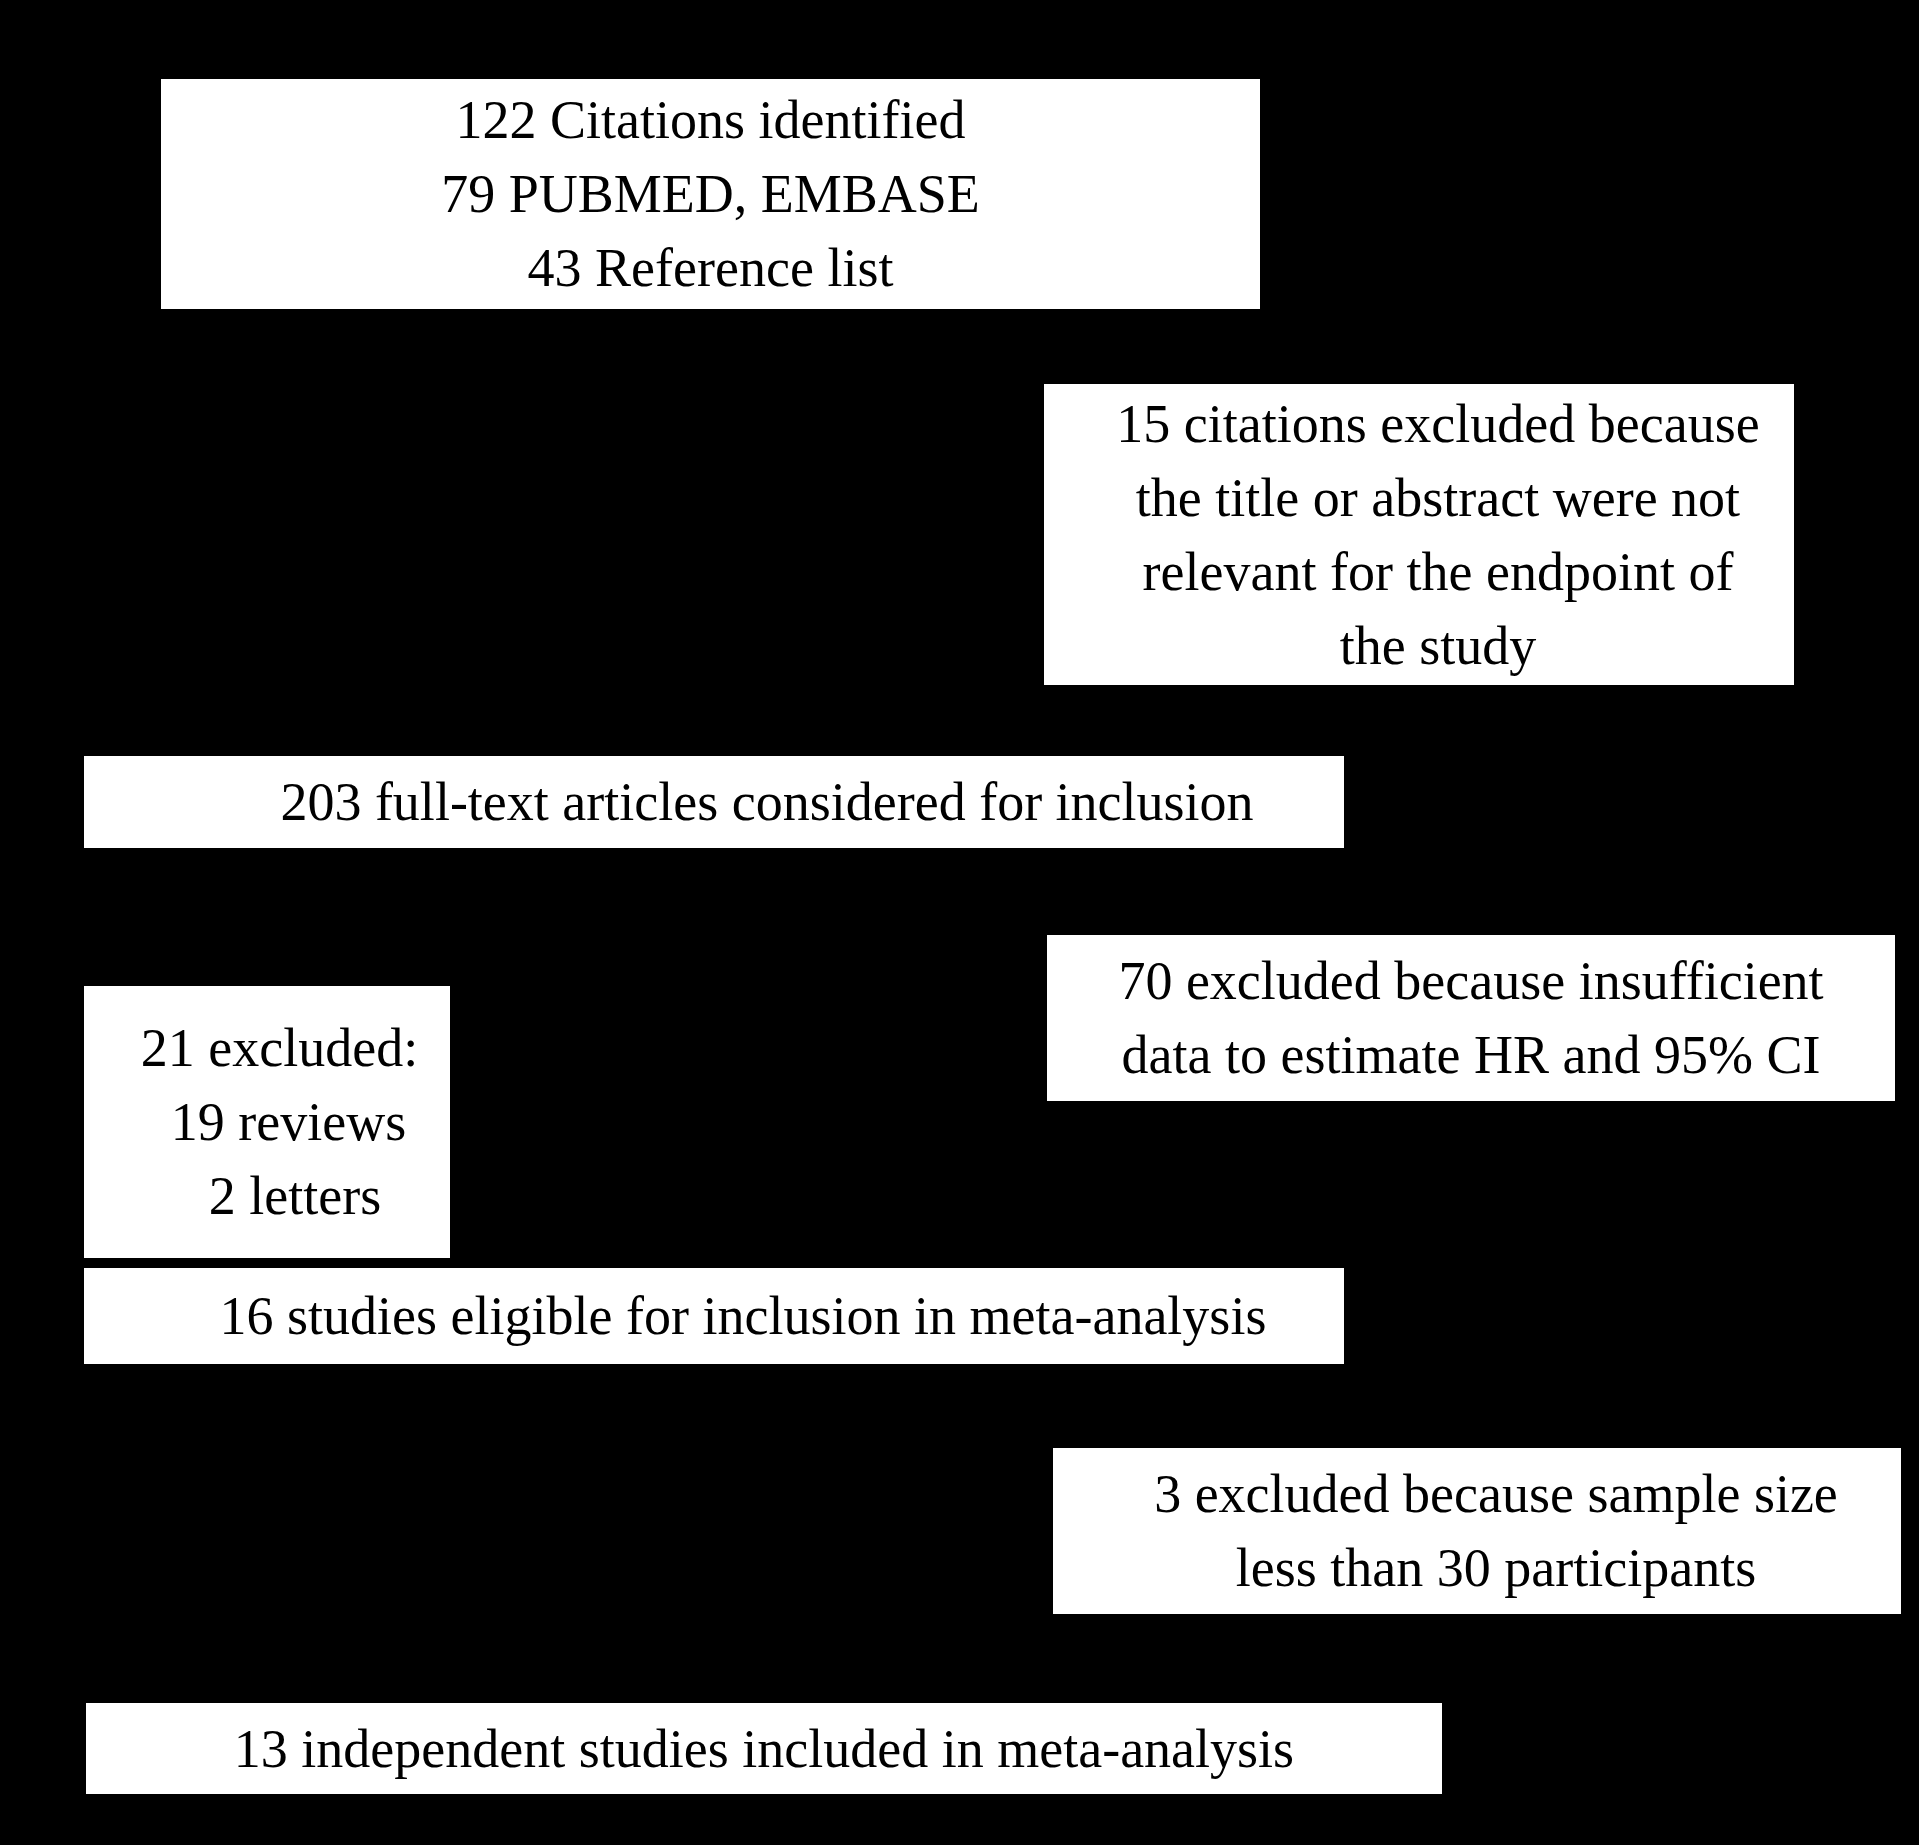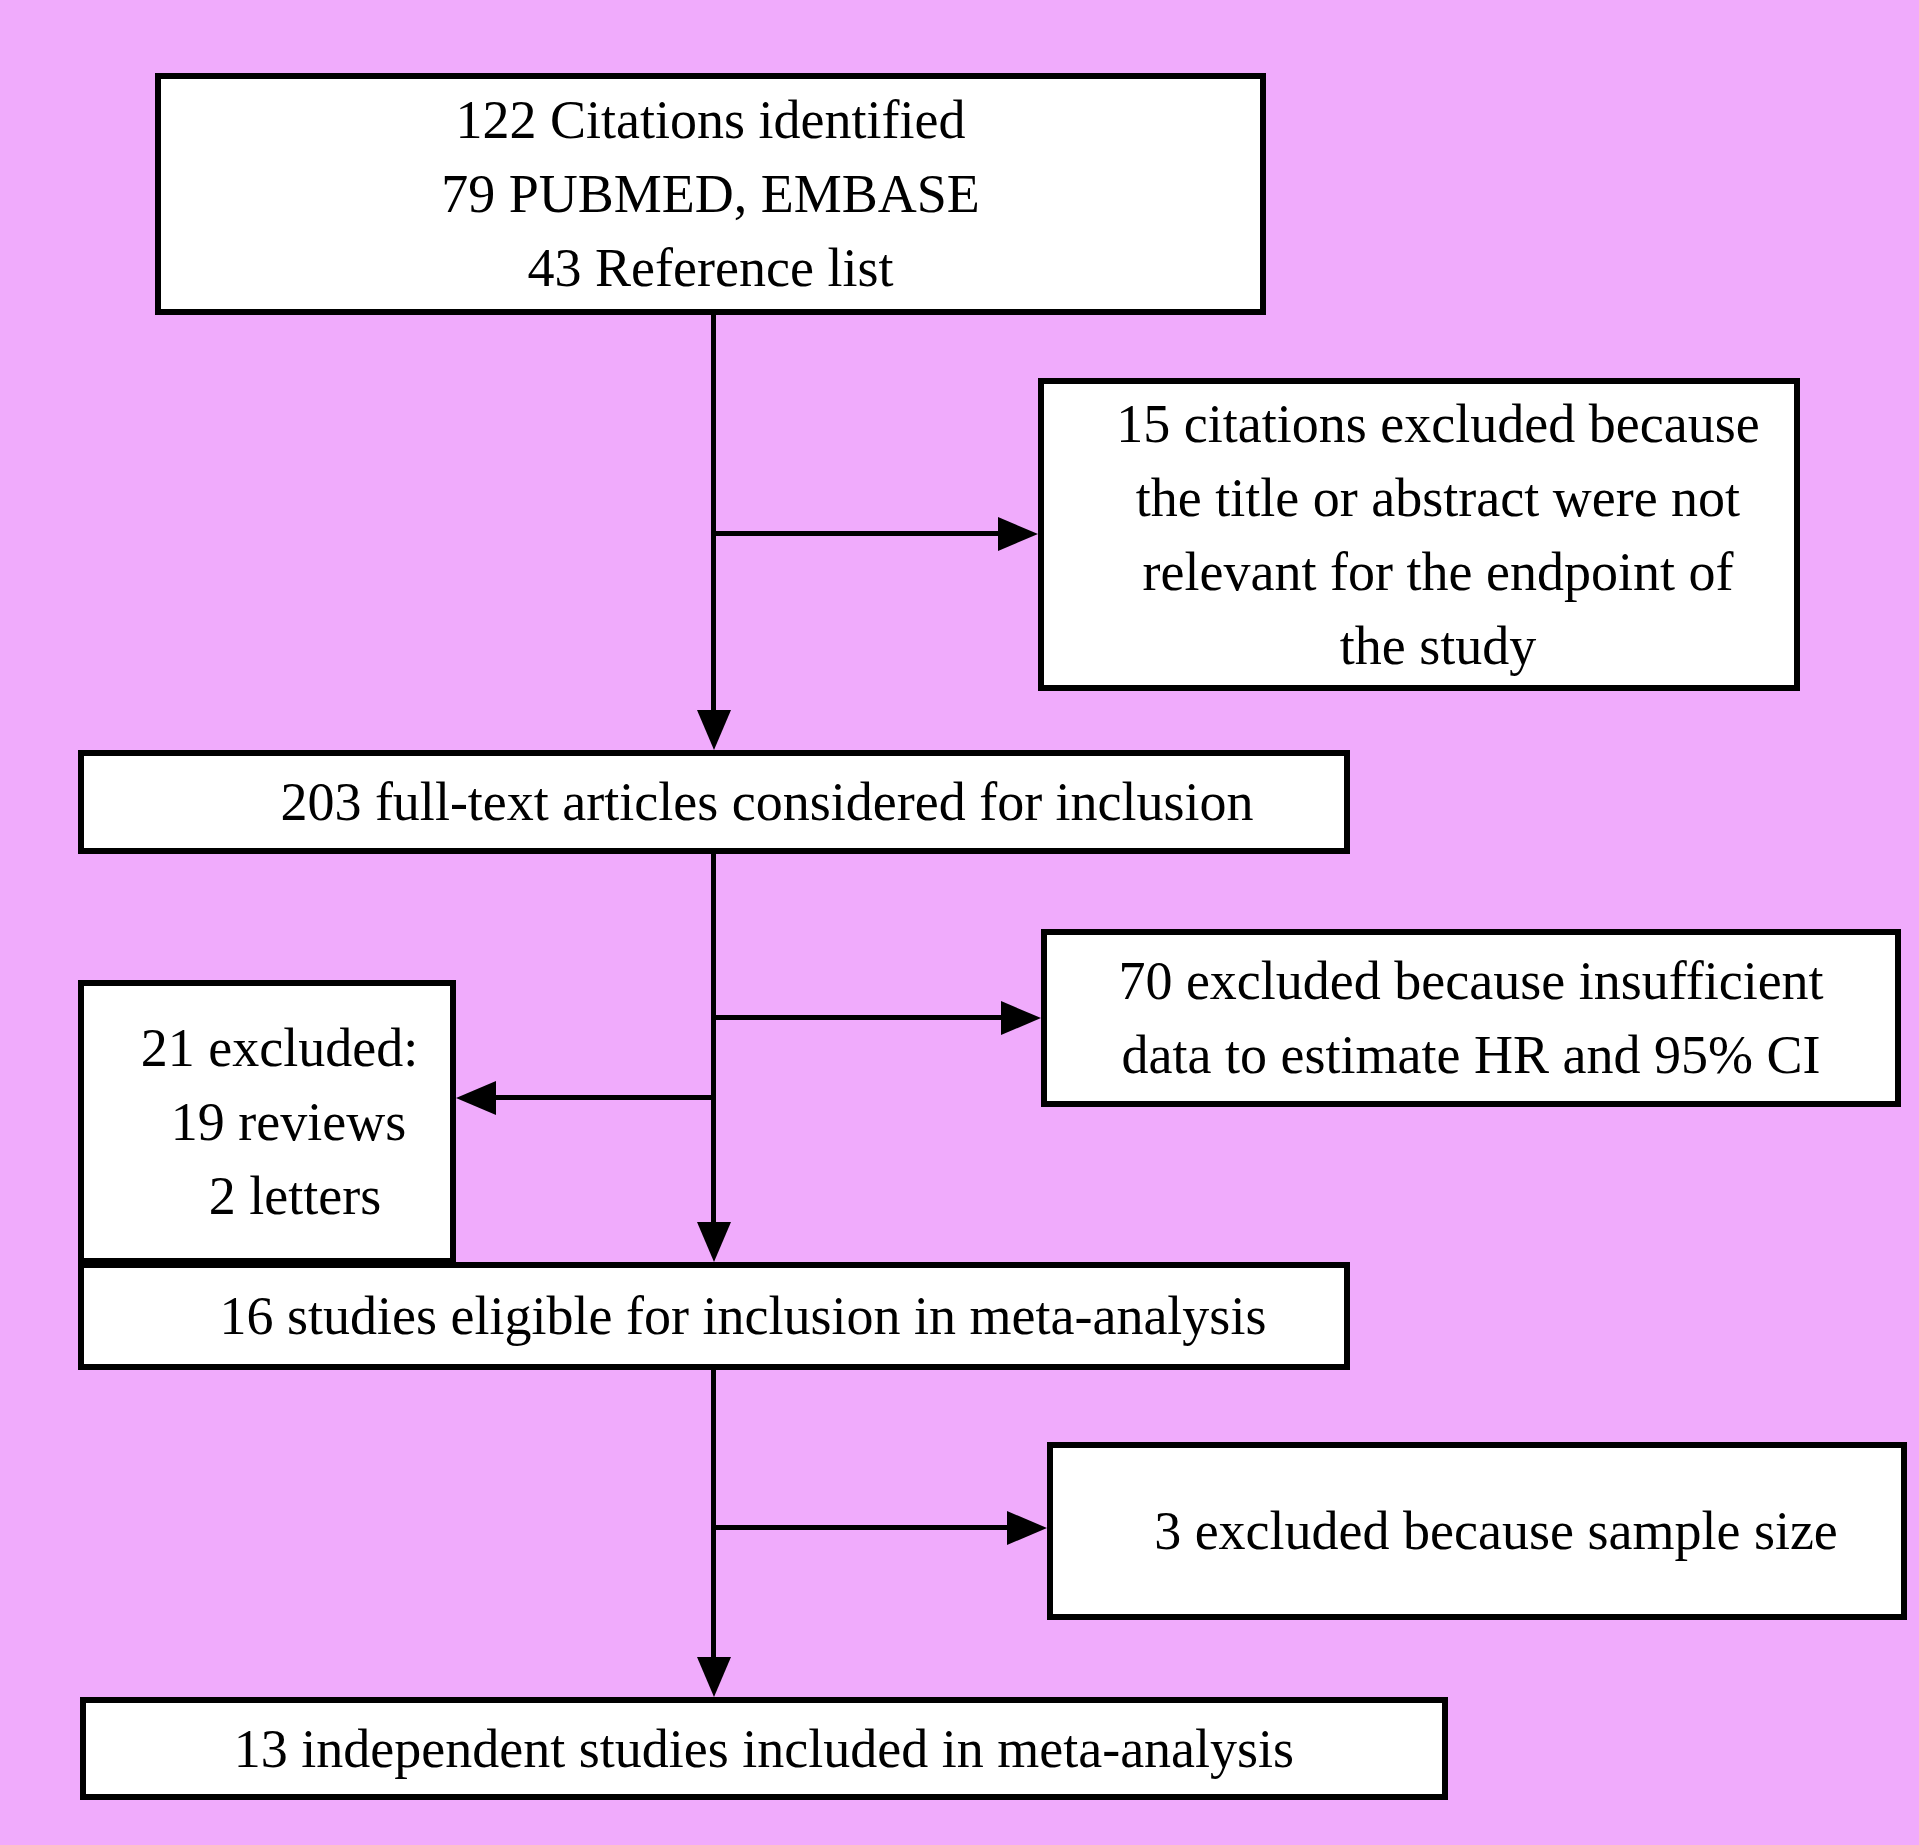--- a/index.html
+++ b/index.html
@@ -4,21 +4,21 @@
 <style>
   html, body {
     margin: 0;
     padding: 0;
     background: #ffffff;
   }
   .canvas {
     position: relative;
     width: 1919px;
     height: 1845px;
-    background: #f0abfc;
+    background: #000000;
     font-family: "Liberation Serif", "DejaVu Serif", serif;
     color: #000000;
     overflow: hidden;
   }
   .box {
     position: absolute;
     box-sizing: border-box;
     border: 6px solid #000000;
     background: #ffffff;
     display: flex;
@@ -95,20 +95,21 @@
     <div class="line">19 reviews</div>
     <div class="line">2 letters</div>
   </div>
 
   <div class="box left-text" style="left:78px; top:1262px; width:1272px; height:108px; padding-left:58px;">
     <div class="line">16 studies eligible for inclusion in meta-analysis</div>
   </div>
 
   <div class="box left-text" style="left:1047px; top:1442px; width:860px; height:178px; padding-left:38px;">
     <div class="line">3 excluded because sample size</div>
+    <div class="line">less than 30 participants</div>
   </div>
 
   <div class="box left-text" style="left:80px; top:1697px; width:1368px; height:103px; ">
     <div class="line">13 independent studies included in meta-analysis</div>
   </div>
 
   <div class="connector" style="left:711px; top:315px; width:5px; height:401px;"></div>
   <div class="arrowhead down" style="left:697px; top:710px;"></div>
 
   <div class="connector" style="left:711px; top:531px; width:293px; height:5px;"></div>

